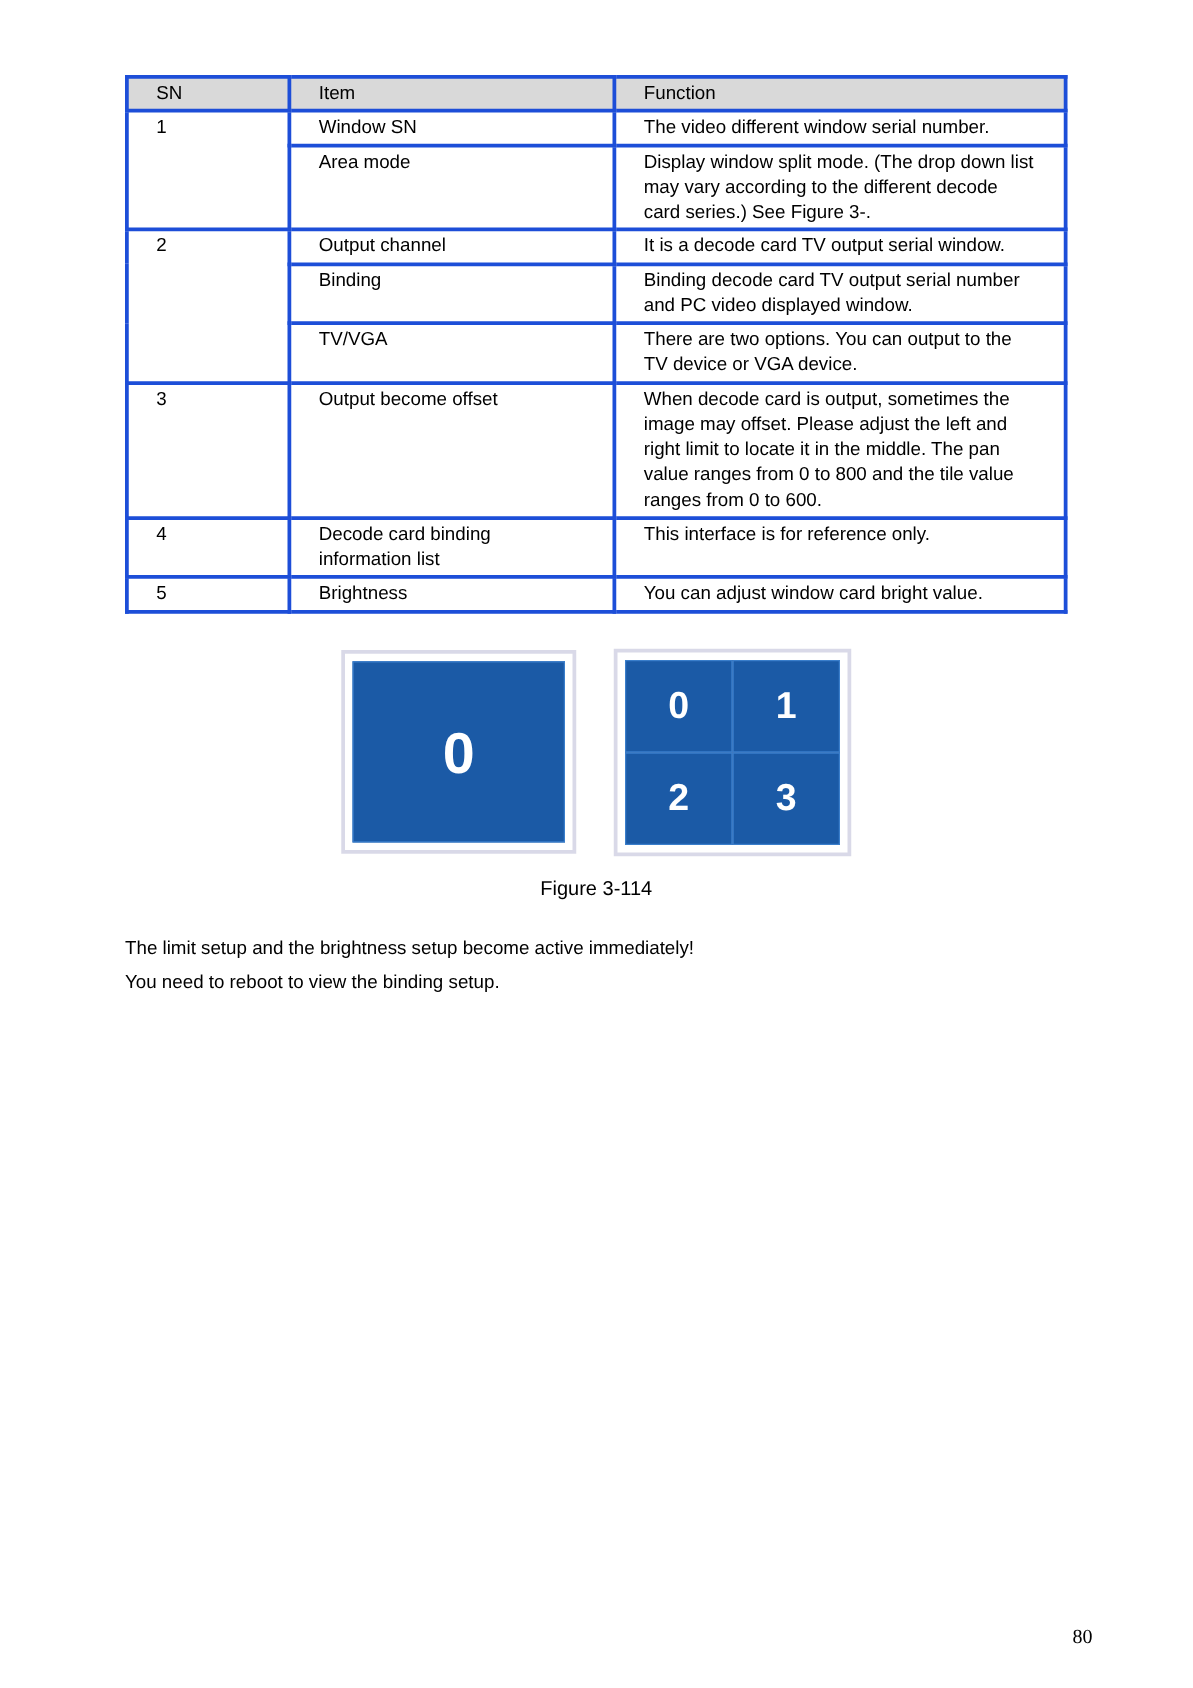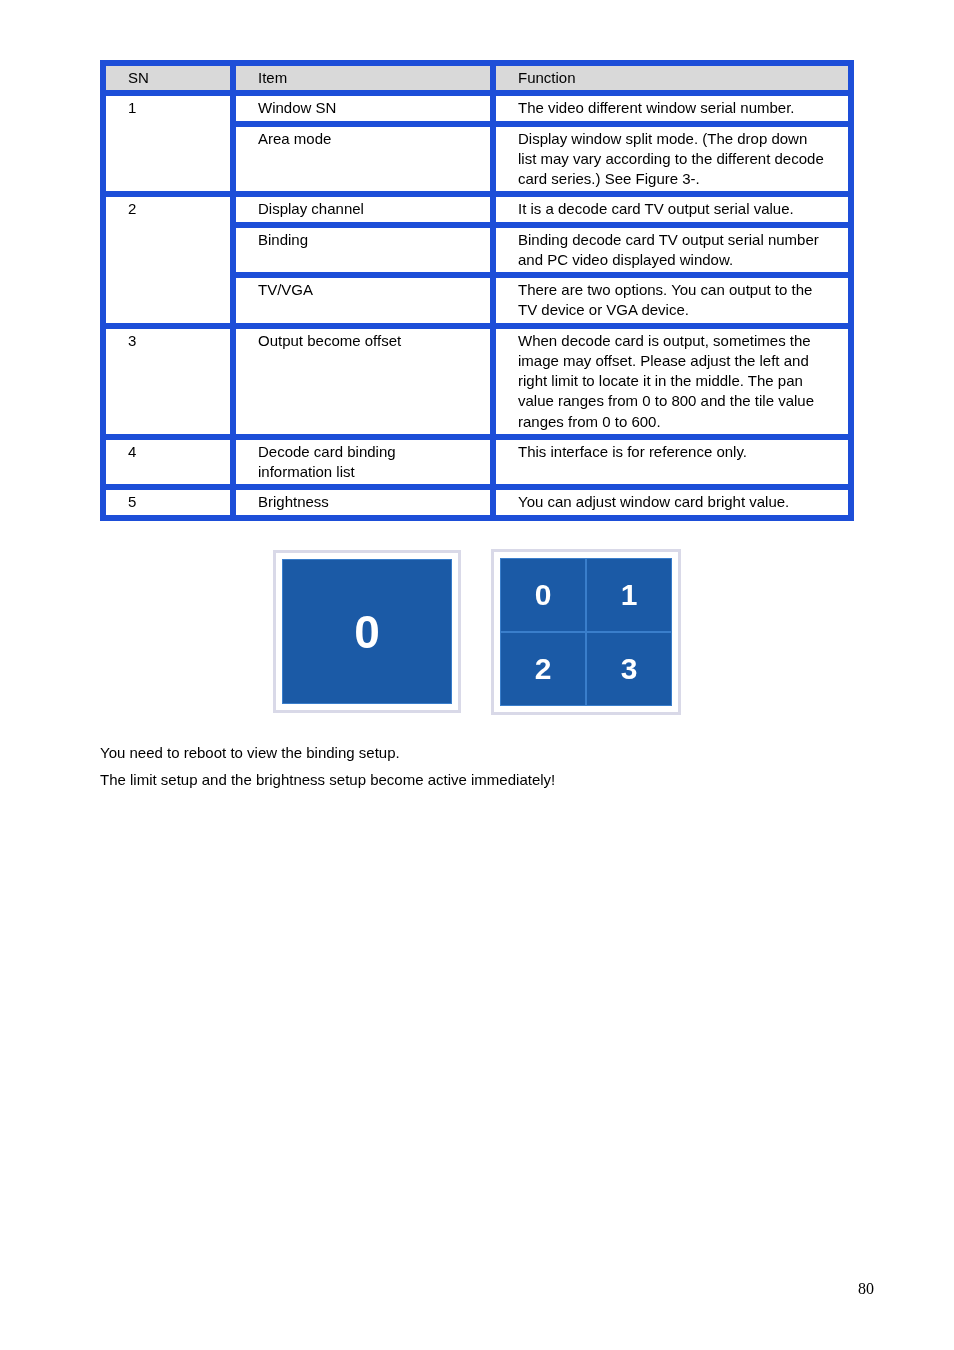--- a/index.html
+++ b/index.html
@@ -16,21 +16,21 @@
   .page {
     padding: 60px 100px 0 100px;
   }
   table.main {
     border-collapse: collapse;
     width: 100%;
     font-size: 15px;
     line-height: 1.35;
   }
   table.main td, table.main th {
-    border: 6px solid #1d4ed8;
+    border: 3px solid #1d4ed8;
     padding: 2px 22px;
     vertical-align: top;
     text-align: left;
     font-weight: normal;
   }
   table.main th {
     background: #d9d9d9;
   }
   .col-sn { width: 130px; }
   .col-item { width: 260px; }
@@ -85,21 +85,21 @@
     font-weight: bold;
     font-size: 15px;
   }
   .important-body {
     font-size: 15px;
     line-height: 1.8;
     margin-top: 4px;
   }
   .page-number {
     position: absolute;
-    bottom: 52px;
+    bottom: 31px;
     right: 80px;
     font-size: 16px;
     font-family: "Times New Roman", Times, serif;
   }
 </style>
 </head>
 <body>
 
 <div class="page">
 
@@ -119,22 +119,22 @@
       <td rowspan="2">1</td>
       <td>Window SN</td>
       <td>The video different window serial number.</td>
     </tr>
     <tr>
       <td>Area mode</td>
       <td>Display window split mode. (The drop down list may vary according to the different decode card series.) See Figure 3-.</td>
     </tr>
     <tr>
       <td rowspan="3">2</td>
-      <td>Display channel</td>
-      <td>It is a decode card TV output serial value.</td>
+      <td>Output channel</td>
+      <td>It is a decode card TV output serial window.</td>
     </tr>
     <tr>
       <td>Binding</td>
       <td>Binding decode card TV output serial number and PC video displayed window.</td>
     </tr>
     <tr>
       <td>TV/VGA</td>
       <td>There are two options. You can output to the TV device or VGA device.</td>
     </tr>
     <tr>
@@ -162,24 +162,25 @@
       </div>
       <div class="tile-outer">
         <div class="fig-grid">
           <div class="tile">0</div>
           <div class="tile">1</div>
           <div class="tile">2</div>
           <div class="tile">3</div>
         </div>
       </div>
     </div>
+    <div class="fig-caption">Figure 3-114</div>
   </div>
 
   <div class="important">
     <div class="important-body">
+      <div>The limit setup and the brightness setup become active immediately!</div>
       <div>You need to reboot to view the binding setup.</div>
-      <div>The limit setup and the brightness setup become active immediately!</div>
     </div>
   </div>
 
 </div>
 
 <div class="page-number">80</div>
 
 </body></html>

